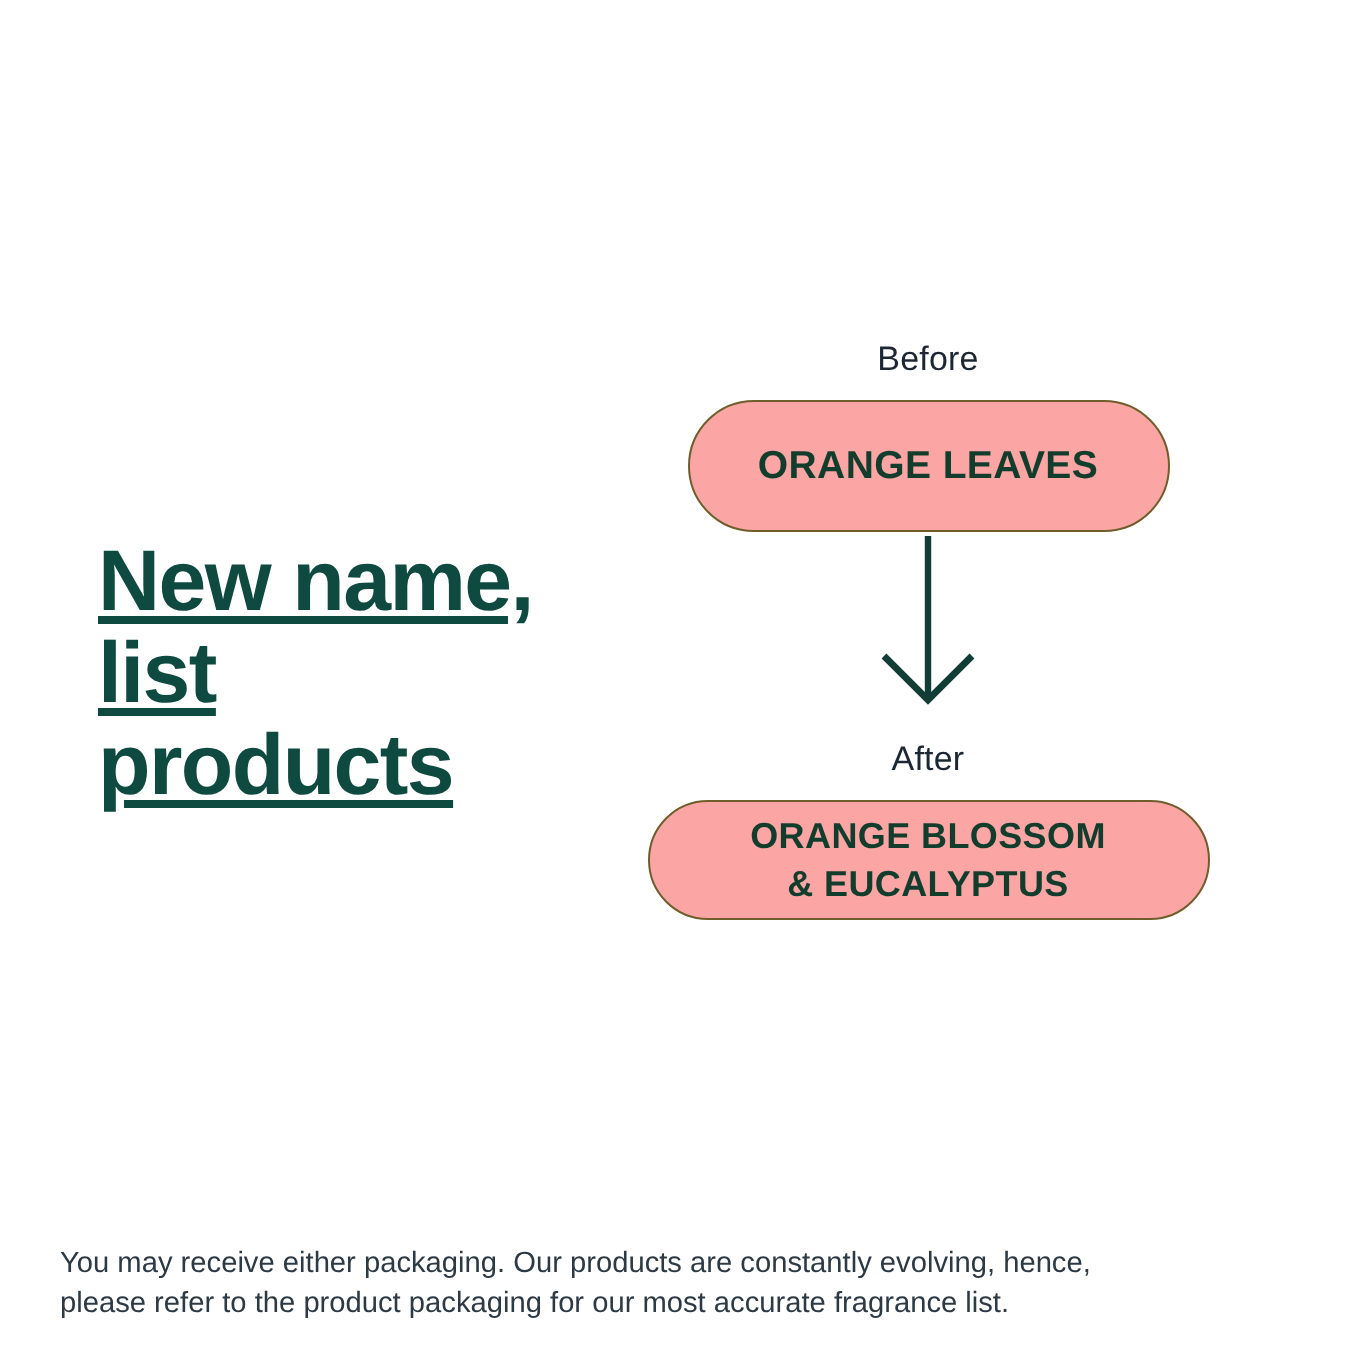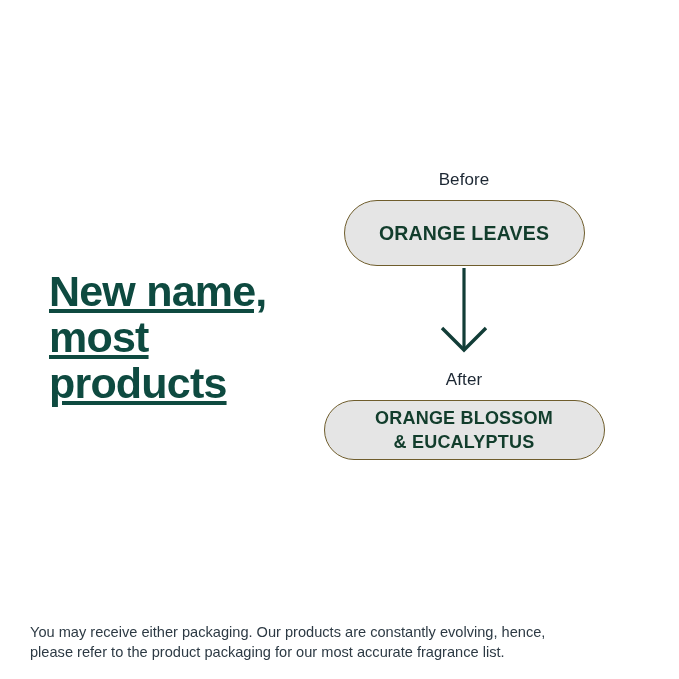--- a/index.html
+++ b/index.html
@@ -53,21 +53,21 @@
     font-size: 17px;
     line-height: 20px;
     color: #1c2733;
     font-weight: normal;
     letter-spacing: 0.1px;
   }
 
   .pill {
     box-sizing: border-box;
     margin: 10px auto 0 auto;
-    background: #e5e5e5;
+    background: #fca5a5;
     border: 1px solid #6f5d2c;
     border-radius: 999px;
     color: #123d2c;
     font-weight: bold;
     text-align: center;
     display: flex;
     align-items: center;
     justify-content: center;
   }
 
@@ -126,21 +126,21 @@
     white-space: pre;
   }
 </style>
 </head>
 <body>
 
 <div id="canvas">
 
   <div class="headline">
     <span class="hl-line">New name,</span>
-    <span class="hl-line">most</span>
+    <span class="hl-line">list</span>
     <span class="hl-line">products</span>
   </div>
 
   <div class="flow">
 
     <div class="step-label">Before</div>
 
     <div class="pill pill-before">
       <span class="pill-text">ORANGE LEAVES</span>
     </div>

